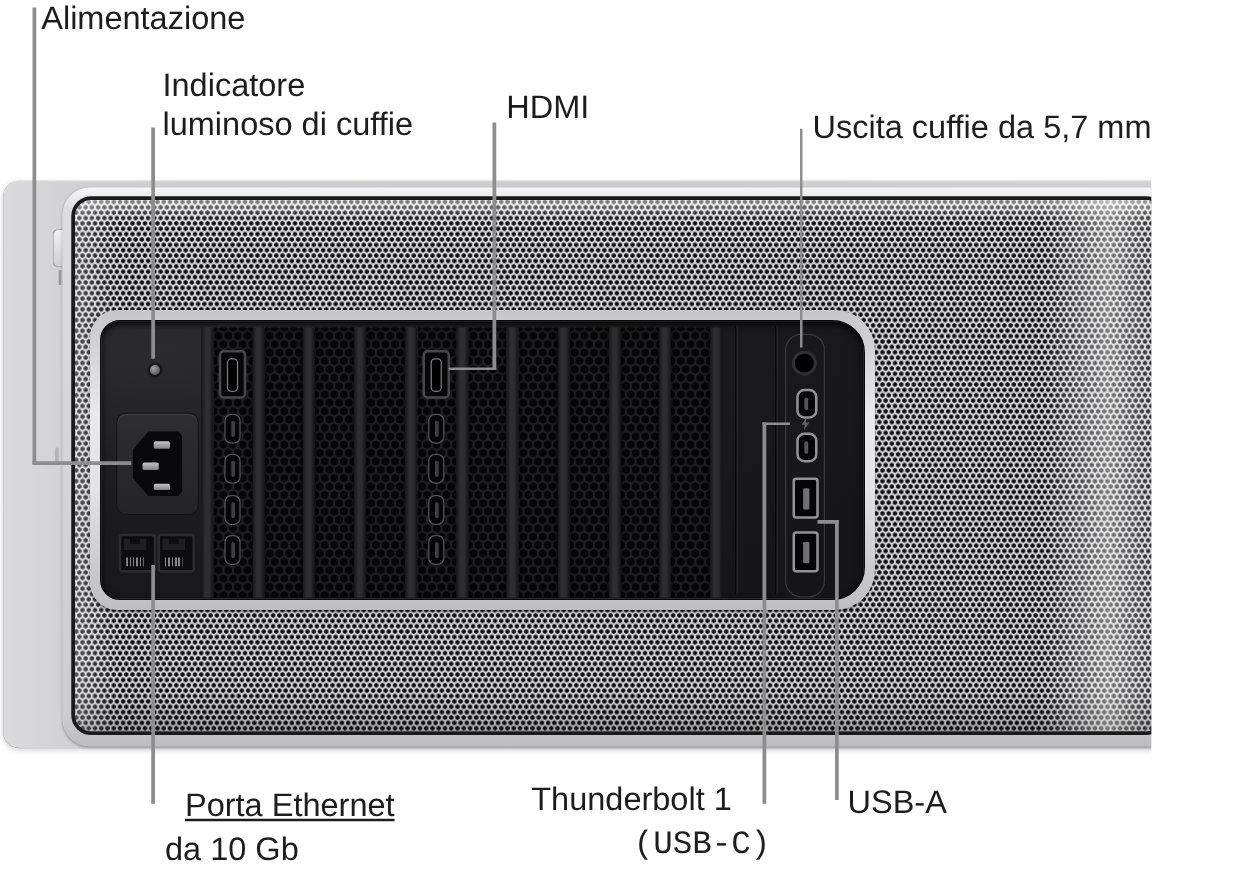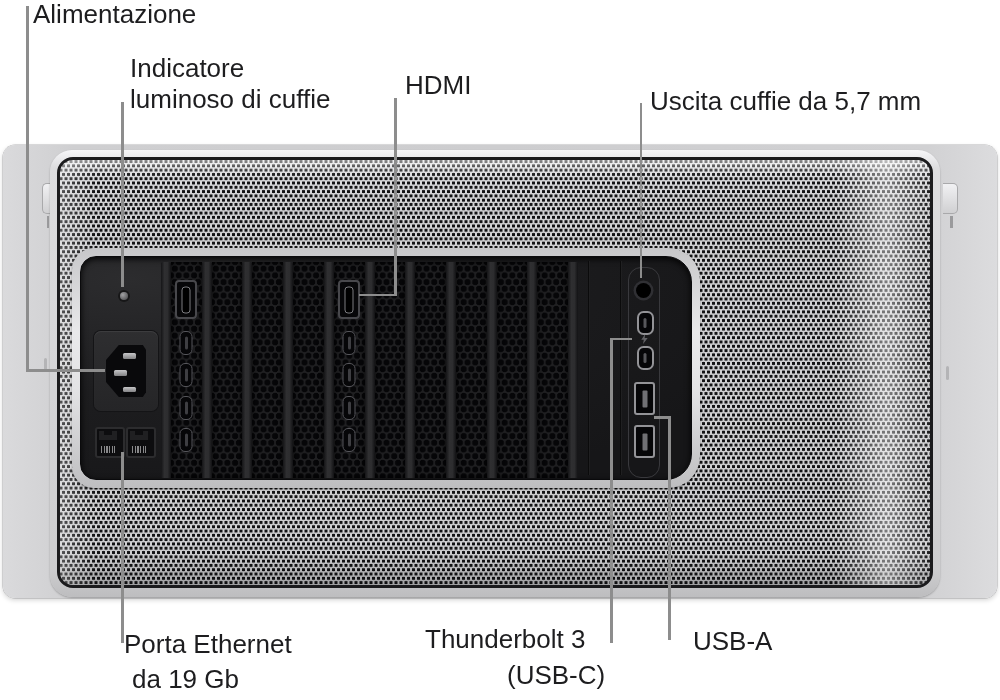--- a/index.html
+++ b/index.html
@@ -8,21 +8,21 @@
     --outer-silver:#d3d3d5;
     --case-rim:#dcdcde;
     --mesh-bg:#d6d6d8;
     --mesh-dot:#121214;
     --panel-dark:#1c1c1e;
     --honey-bg:#202022;
     --honey-hole:#060608;
     --port-outline:#939397;
   }
   html,body{margin:0;padding:0;background:#ffffff;}
-  #stage{position:relative;width:1000px;height:700px;overflow:hidden;
+  #stage{position:relative;width:921px;height:700px;overflow:hidden;
          font-family:"Liberation Sans","DejaVu Sans",sans-serif;color:var(--label-text);}
   .abs{position:absolute;box-sizing:border-box;}
 
   
   .lbl{position:absolute;font-size:26px;line-height:32px;white-space:nowrap;color:var(--label-text);}
 
   
   .lead{position:absolute;background:var(--leader);}
 
   
@@ -267,20 +267,20 @@
 
   <div class="lbl" style="left:33px;top:-2px;">Alimentazione</div>
 
   <div class="lbl" style="left:130px;top:52px;">Indicatore</div>
   <div class="lbl" style="left:130px;top:83px;">luminoso di cuffie</div>
 
   <div class="lbl" style="left:405px;top:69px;">HDMI</div>
 
   <div class="lbl" style="left:650px;top:85px;">Uscita cuffie da 5,7 mm</div>
 
-  <div class="lbl" style="left:124px;top:628px;">Porta Ethernet</div>
-  <div class="lbl" style="left:132px;top:663px;">da 19 Gb</div>
-
-  <div class="lbl" style="left:425px;top:623px;">Thunderbolt 3</div>
-  <div class="lbl" style="left:507px;top:659px;">(USB-C)</div>
-
-  <div class="lbl" style="left:678px;top:625px;margin-left:15px;">USB-A</div>
+  <div class="lbl" style="left:148px;top:628px;text-decoration:underline;">Porta Ethernet</div>
+  <div class="lbl" style="left:132px;top:663px;">da 10 Gb</div>
+
+  <div class="lbl" style="left:425px;top:623px;">Thunderbolt 1</div>
+  <div class="lbl" style="left:507px;top:659px;font-family:Liberation Mono, monospace;">(USB-C)</div>
+
+  <div class="lbl" style="left:678px;top:625px;">USB-A</div>
 </div>
 
 </body></html>

